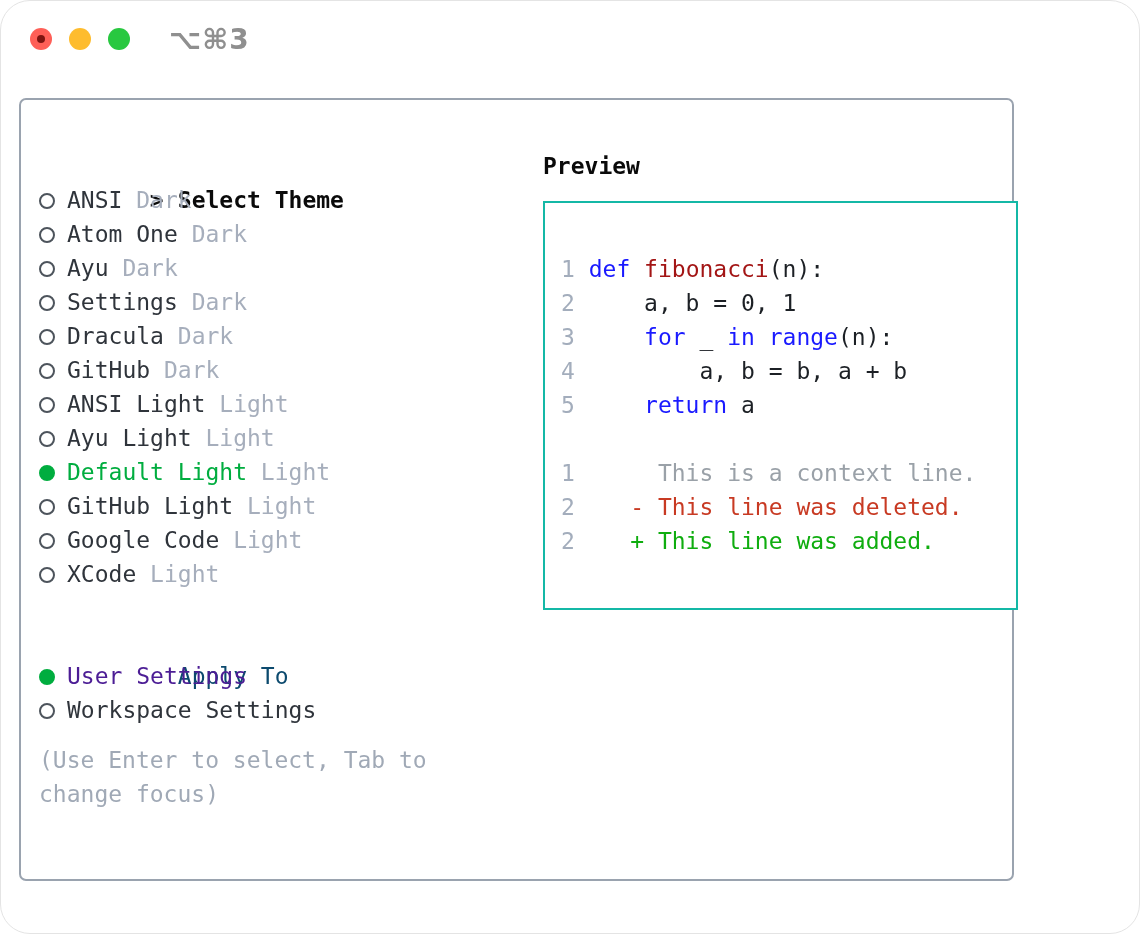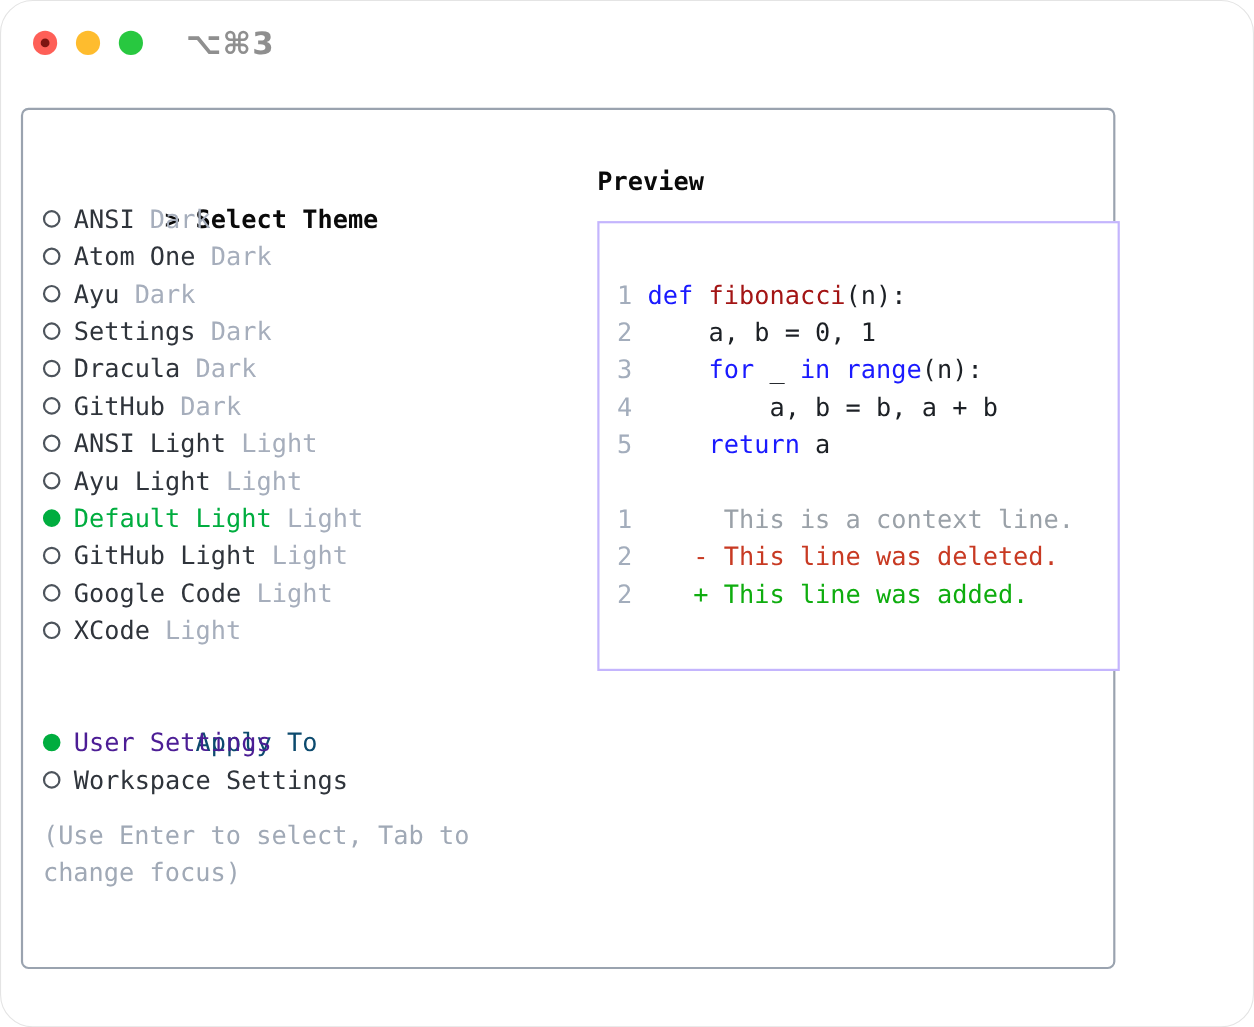--- a/index.html
+++ b/index.html
@@ -123,21 +123,21 @@
   }
   .preview-title {
     font-weight: bold;
     color: #0a0a0a;
     height: 34px; line-height: 34px;
   }
   .preview-box {
     margin-top: 18px;
     width: 475px;
     height: 409px;
-    border: 2px solid #c4b5fd;
+    border: 2px solid #14b8a6;
     box-sizing: border-box;
     padding: 49px 0 0 16px;
     overflow: hidden;
     background: #ffffff;
   }
   .code-line {
     height: 34px; line-height: 34px;
     white-space: pre;
     font-size: 23px;
   }

